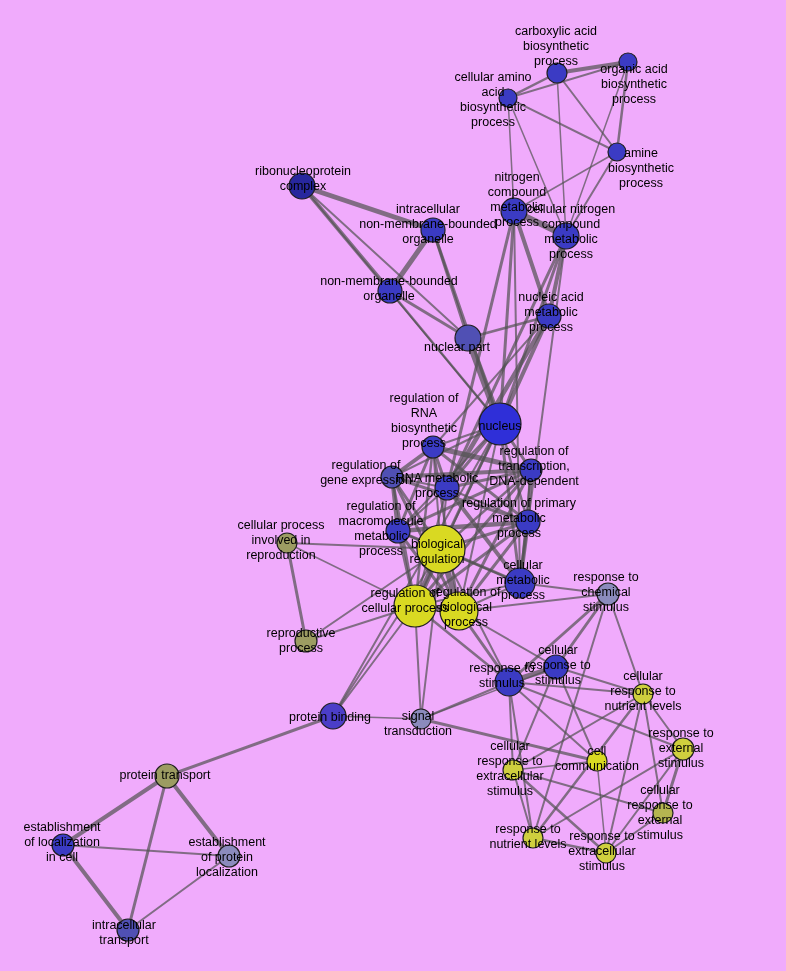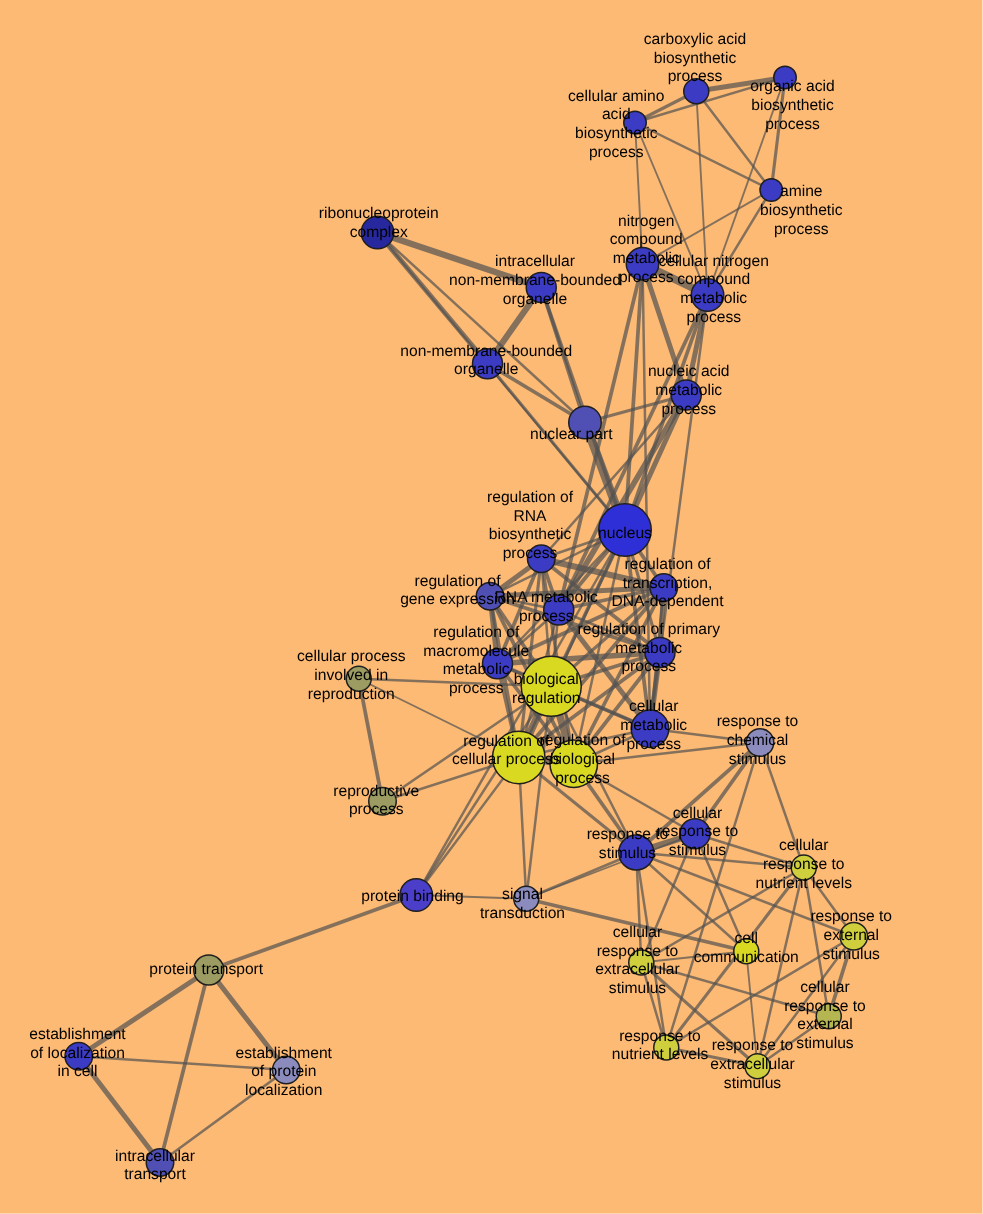--- a/index.html
+++ b/index.html
@@ -5,21 +5,21 @@
   html, body {
     margin: 0;
     padding: 0;
     background: #ffffff;
   }
   .network-canvas {
     width: 786px;
     height: 971px;
     margin: 0;
     position: relative;
-    background: #fdba74;
+    background: #f0abfc;
     overflow: hidden;
   }
   svg { display: block; }
   text {
     font-family: "Liberation Sans", sans-serif;
     fill: #000000;
     user-select: none;
   }
 </style>
 </head>

